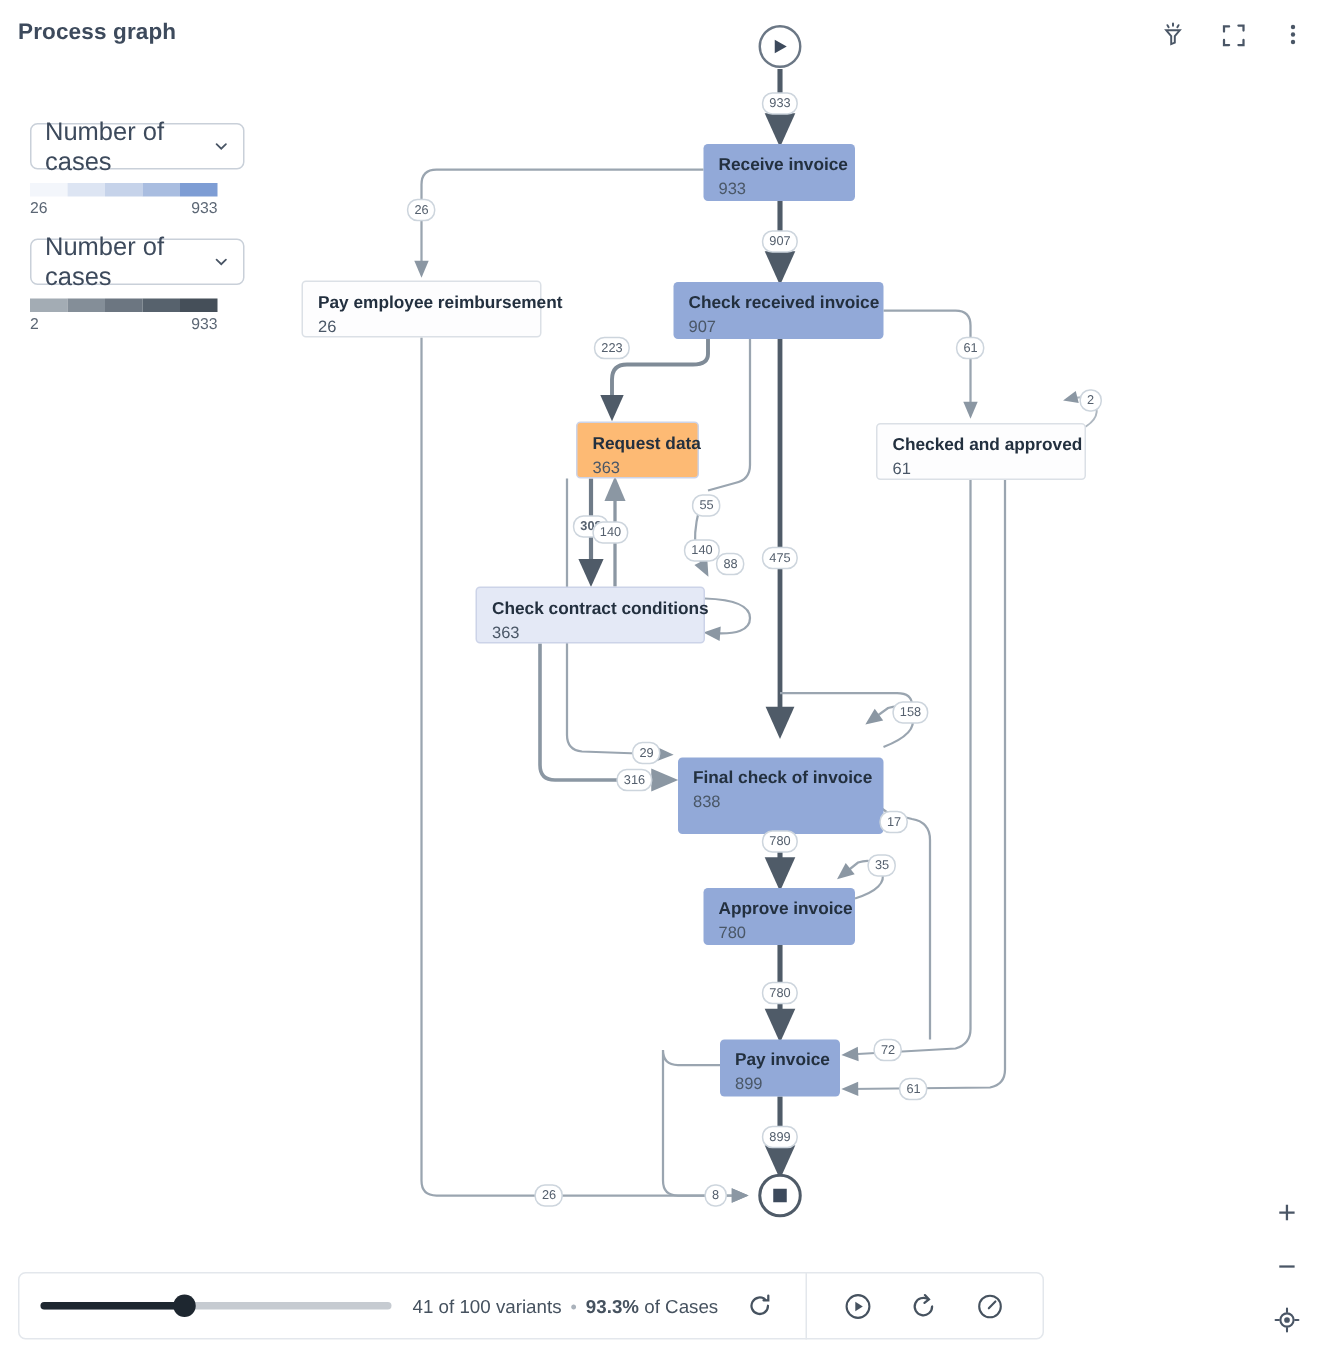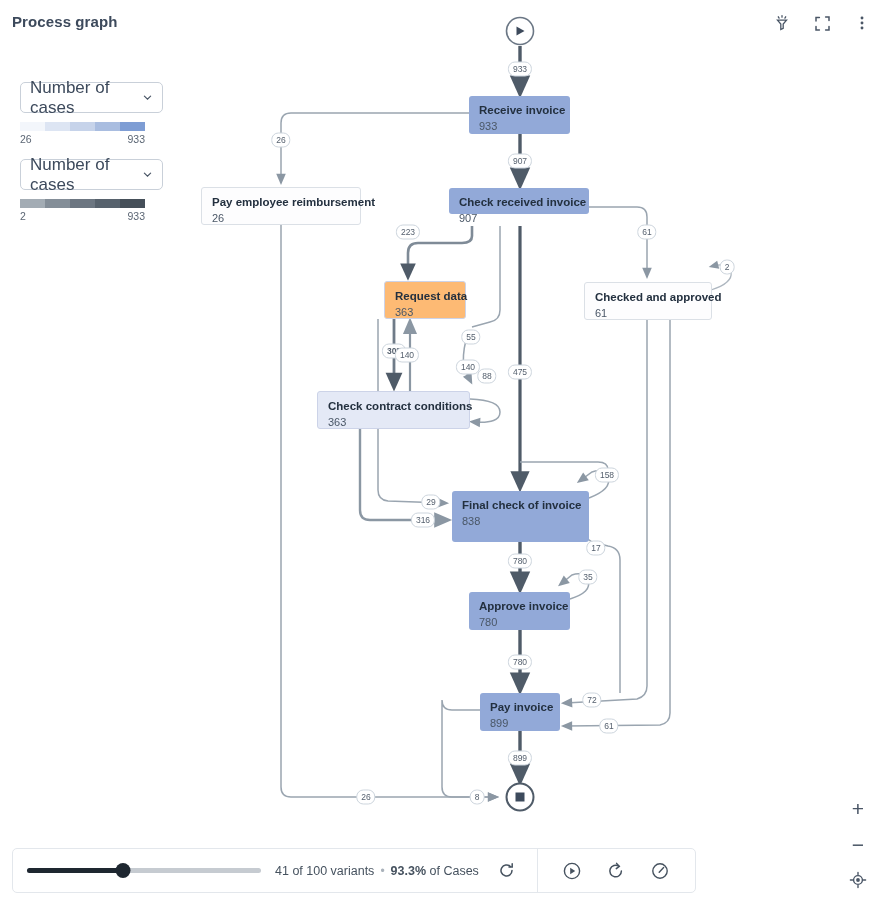--- a/index.html
+++ b/index.html
@@ -225,37 +225,37 @@
 
     <div id="nodes-layer">
         <div class="gnode dark" style="left: 469px; top: 96px; width: 101px; height: 38px; background: rgb(146, 169, 216);">
           <div class="n-title">Receive invoice</div>
           <div class="n-count">933</div>
         </div>
         <div class="gnode pale" style="left: 201px; top: 187px; width: 160px; height: 38px; background: rgb(253, 253, 254);">
           <div class="n-title">Pay employee reimbursement</div>
           <div class="n-count">26</div>
         </div>
-        <div class="gnode dark" style="left: 449px; top: 188px; width: 140px; height: 26px; background: rgb(146, 169, 216);">
+        <div class="gnode dark" style="left: 449px; top: 188px; width: 140px; height: 38px; background: rgb(146, 169, 216);">
           <div class="n-title">Check received invoice</div>
           <div class="n-count">907</div>
         </div>
         <div class="gnode lav" style="left: 384px; top: 281px; width: 82px; height: 38px; background: #fdba74;">
           <div class="n-title">Request data</div>
           <div class="n-count">363</div>
         </div>
-        <div class="gnode pale" style="left: 584px; top: 282px; width: 128px; height: 38px; background: rgb(253, 253, 254);">
+        <div class="gnode pale" style="left: 584px; top: 282px; width: 140px; height: 38px; background: rgb(253, 253, 254);">
           <div class="n-title">Checked and approved</div>
           <div class="n-count">61</div>
         </div>
         <div class="gnode lav" style="left: 317px; top: 391px; width: 153px; height: 38px; background: rgb(228, 233, 246);">
           <div class="n-title">Check contract conditions</div>
           <div class="n-count">363</div>
         </div>
-        <div class="gnode dark" style="left: 452px; top: 491px; width: 137px; height: 51px; background: rgb(146, 169, 216);">
+        <div class="gnode dark" style="left: 452px; top: 505px; width: 137px; height: 51px; background: rgb(146, 169, 216);">
           <div class="n-title">Final check of invoice</div>
           <div class="n-count">838</div>
         </div>
         <div class="gnode dark" style="left: 469px; top: 592px; width: 101px; height: 38px; background: rgb(146, 169, 216);">
           <div class="n-title">Approve invoice</div>
           <div class="n-count">780</div>
         </div>
         <div class="gnode dark" style="left: 480px; top: 693px; width: 80px; height: 38px; background: rgb(146, 169, 216);">
           <div class="n-title">Pay invoice</div>
           <div class="n-count">899</div>

